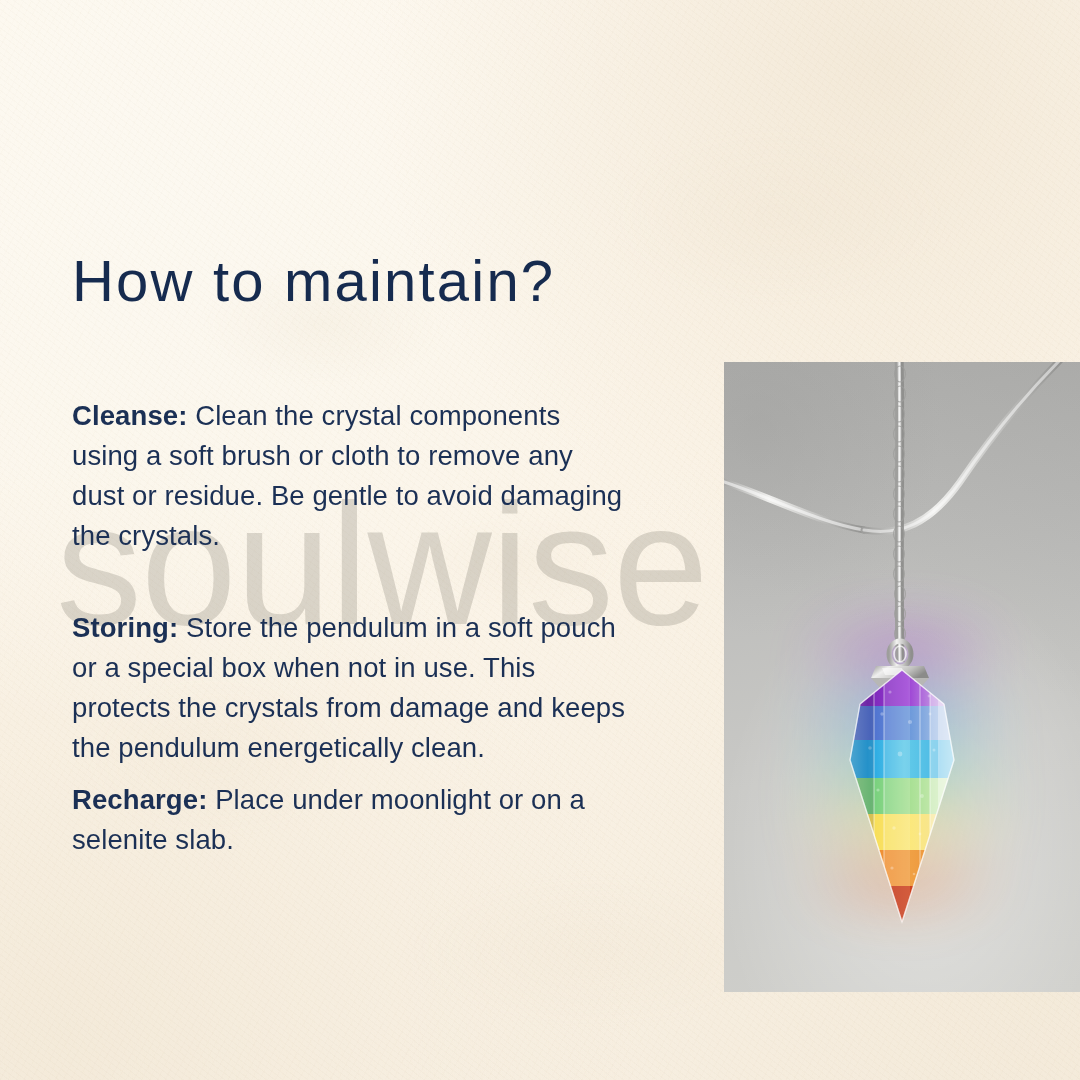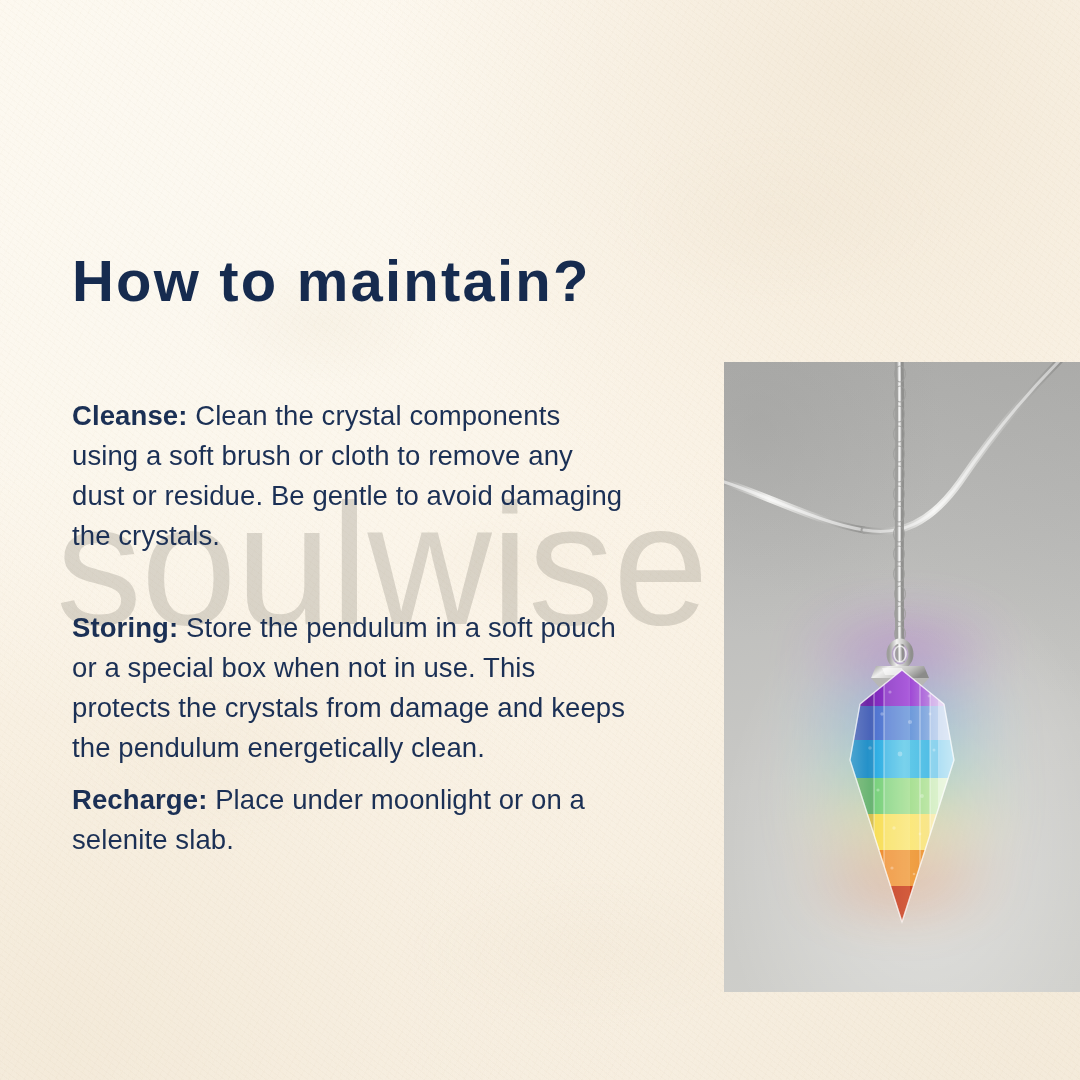--- a/index.html
+++ b/index.html
@@ -108,21 +108,21 @@
     left: 72px;
     top: 0;
     width: 580px;
     z-index: 4;
   }
   .title {
     position: absolute;
     left: 0;
     top: 210px;
     font-size: 58px;
-    font-weight: 700;
+    font-weight: 400;
     letter-spacing: 2.2px;
     color: #162b4f;
     line-height: 1.1;
     white-space: nowrap;
   }
   .body {
     position: absolute;
     left: 0;
     top: 384px;
     width: 560px;

